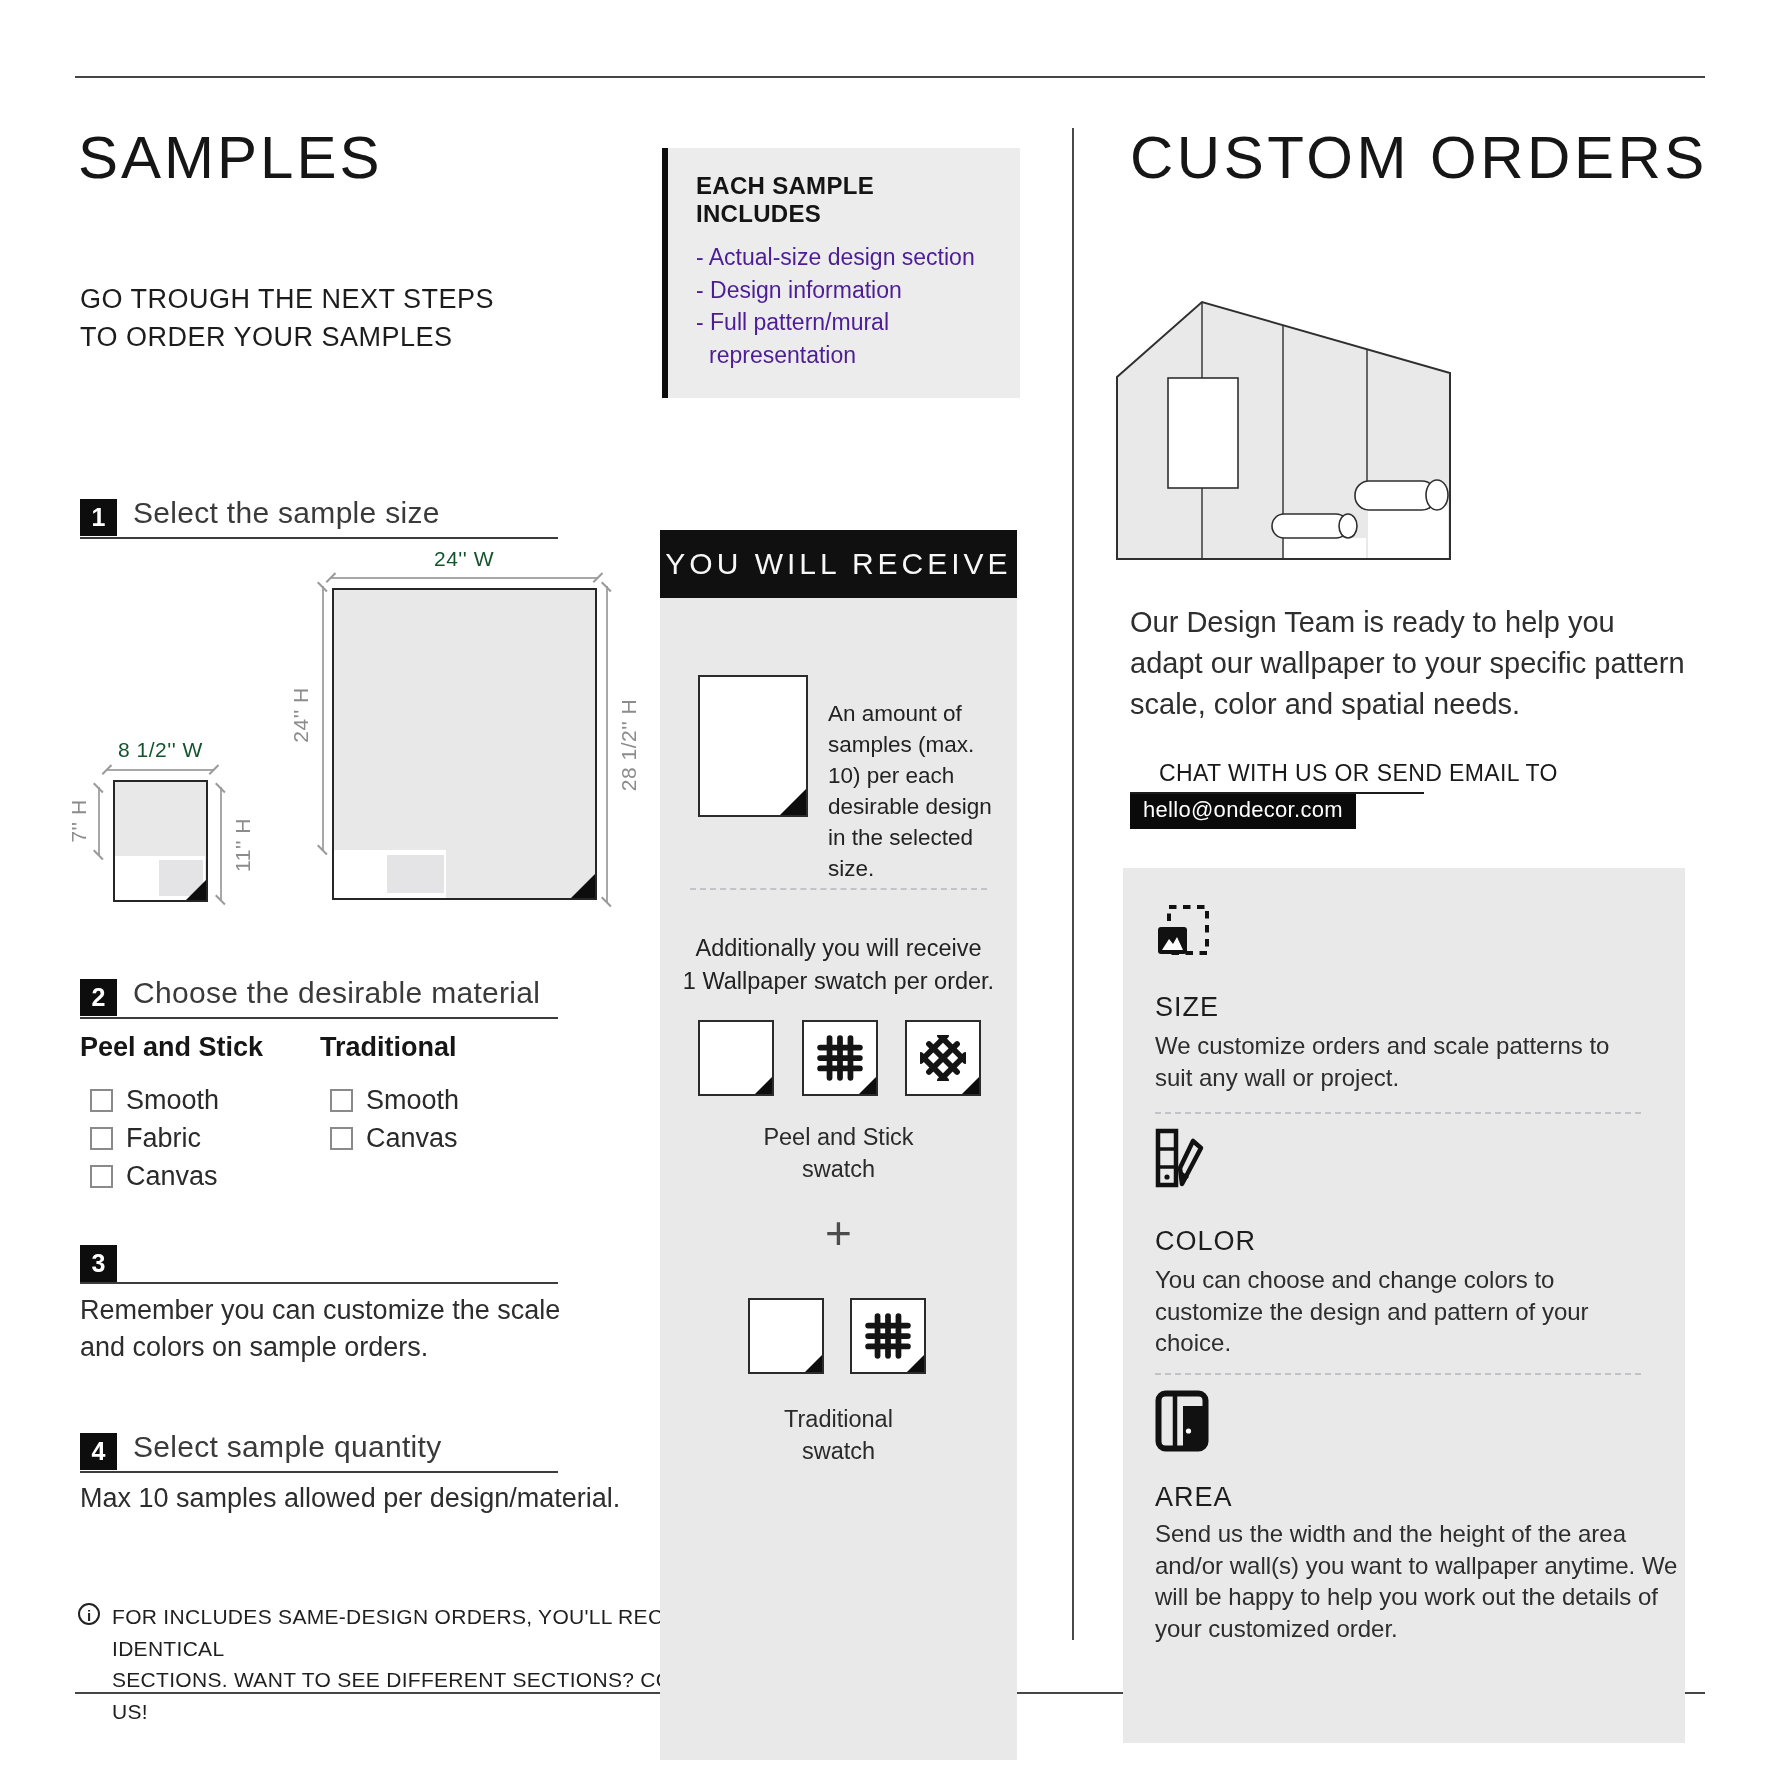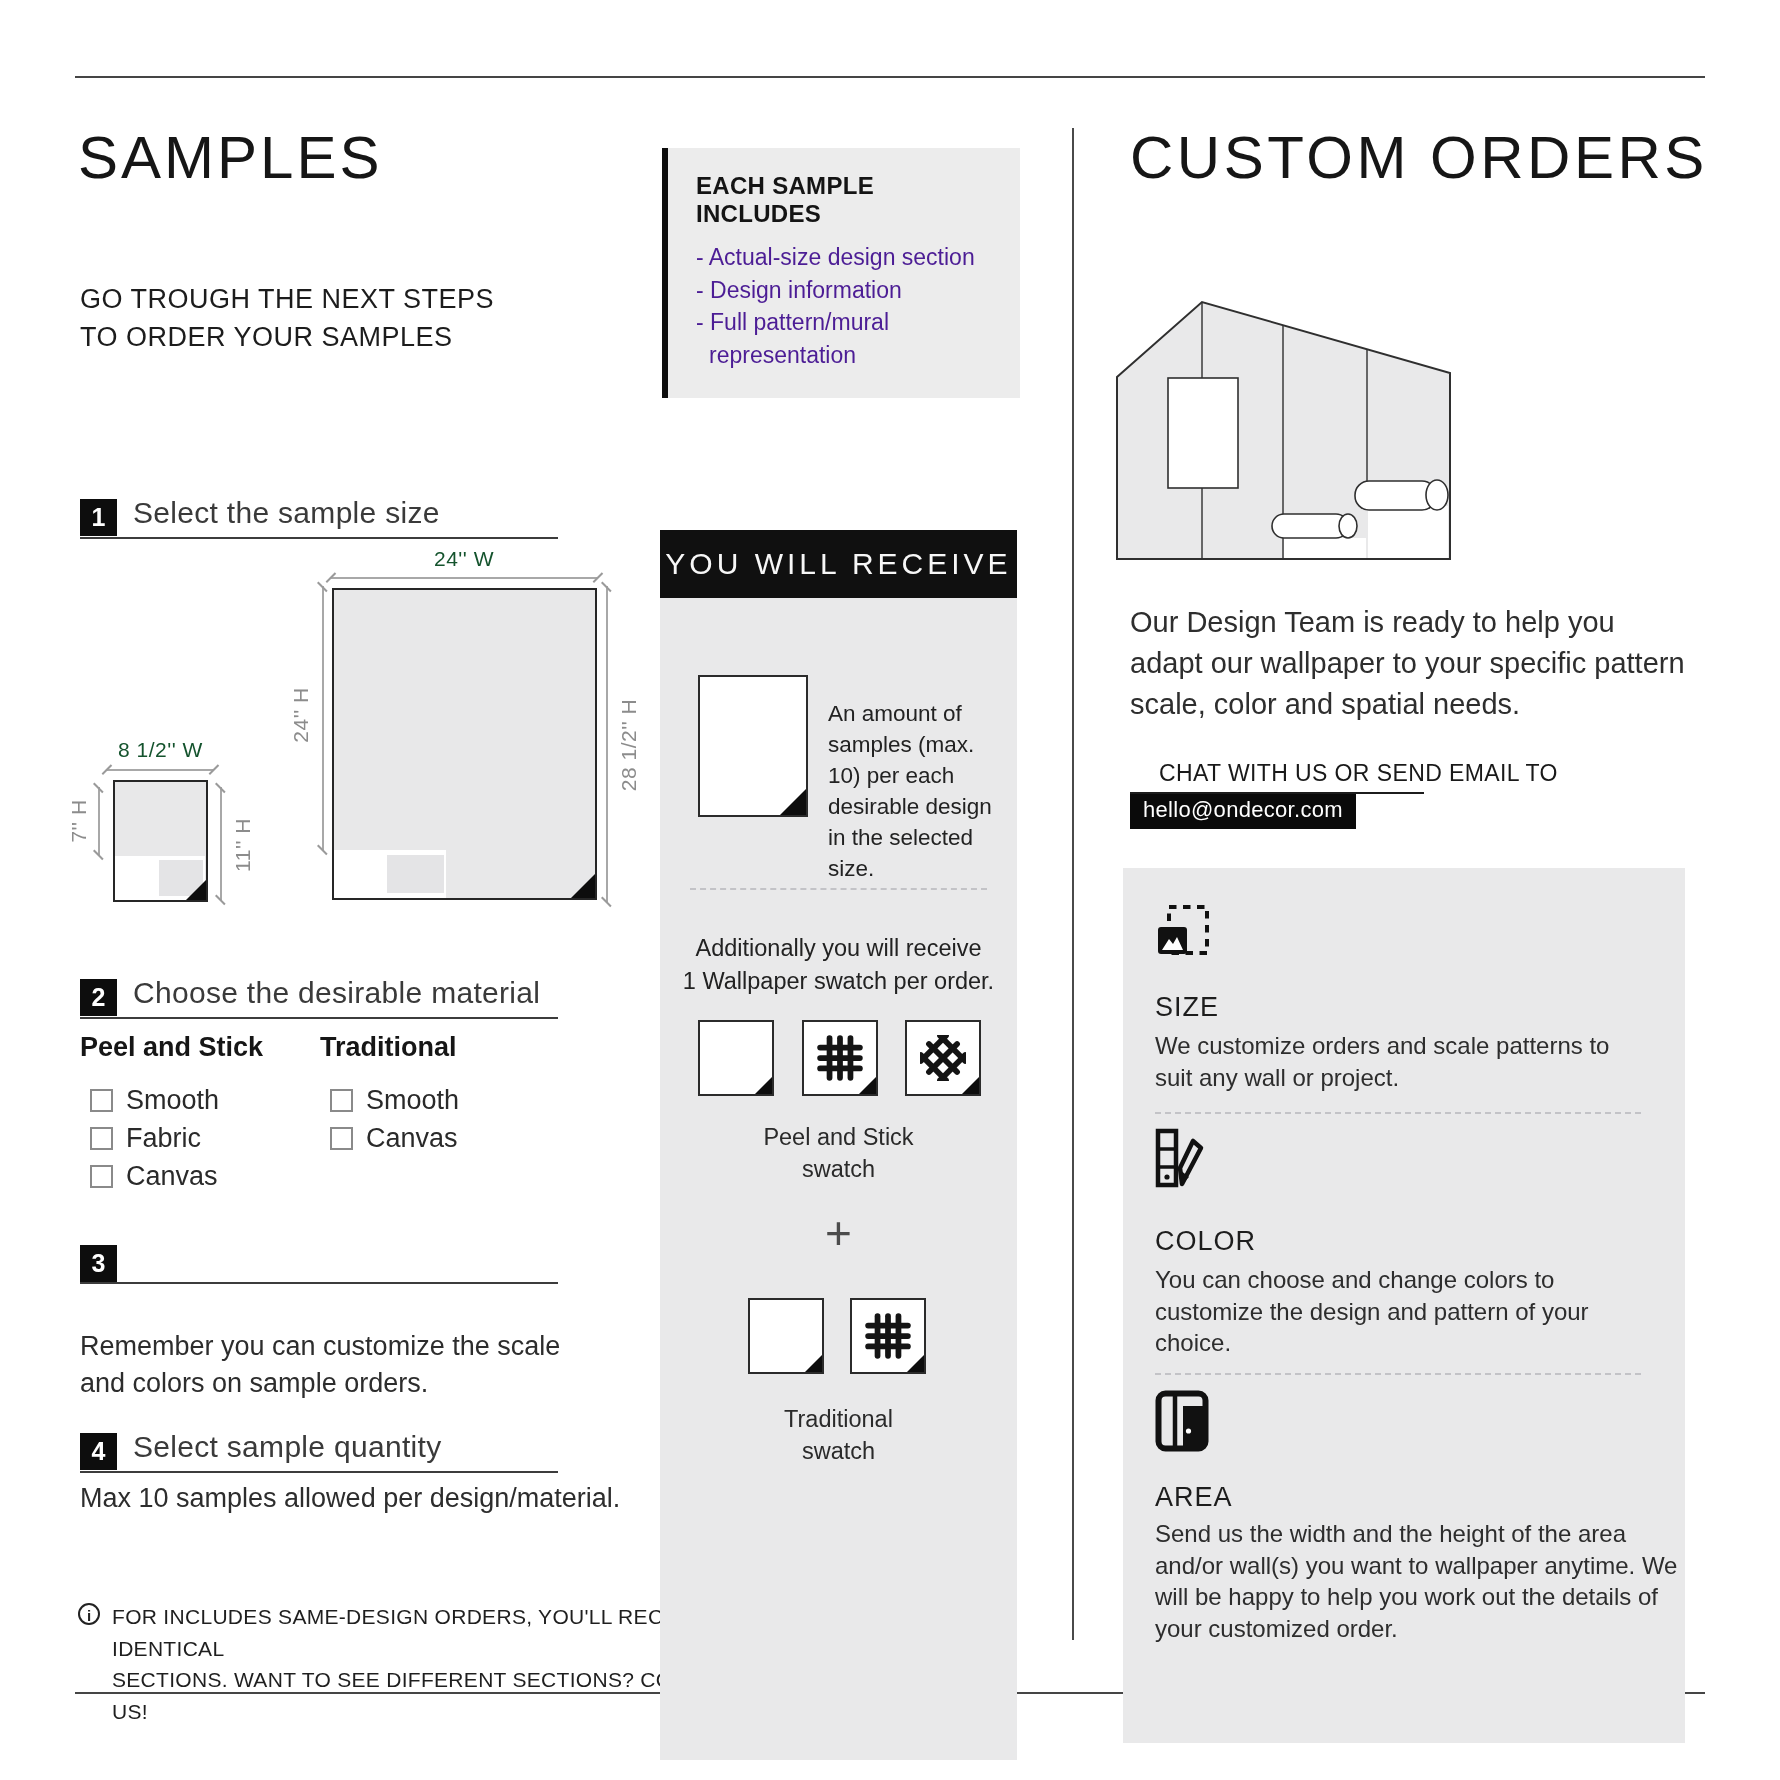--- a/index.html
+++ b/index.html
@@ -152,21 +152,21 @@
   </div>
   <div class="opt">
     <span class="cbx"></span>
     <span>Canvas</span>
   </div>
 </div>
 
 <div class="step" style="left:80px;top:1238px">
   <div class="num">3</div>
 </div>
-<div class="body-text" style="left:80px;top:1328px;width:520px">Remember you can customize the scale and colors on sample orders.</div>
+<div class="body-text" style="left:80px;top:1292px;width:520px">Remember you can customize the scale and colors on sample orders.</div>
 
 <div class="step" style="left:80px;top:1426px">
   <div class="num">4</div>
   <div class="lbl">Select sample quantity</div>
 </div>
 <div class="body-text" style="left:80px;top:1480px;width:580px">Max 10 samples allowed per design/material.</div>
 
 <div class="footnote" style="left:78px;top:1601px;width:700px">
   <span class="info-icon">i</span>
   <span class="txt preline">FOR INCLUDES SAME-DESIGN ORDERS, YOU'LL RECEIVE IDENTICAL

